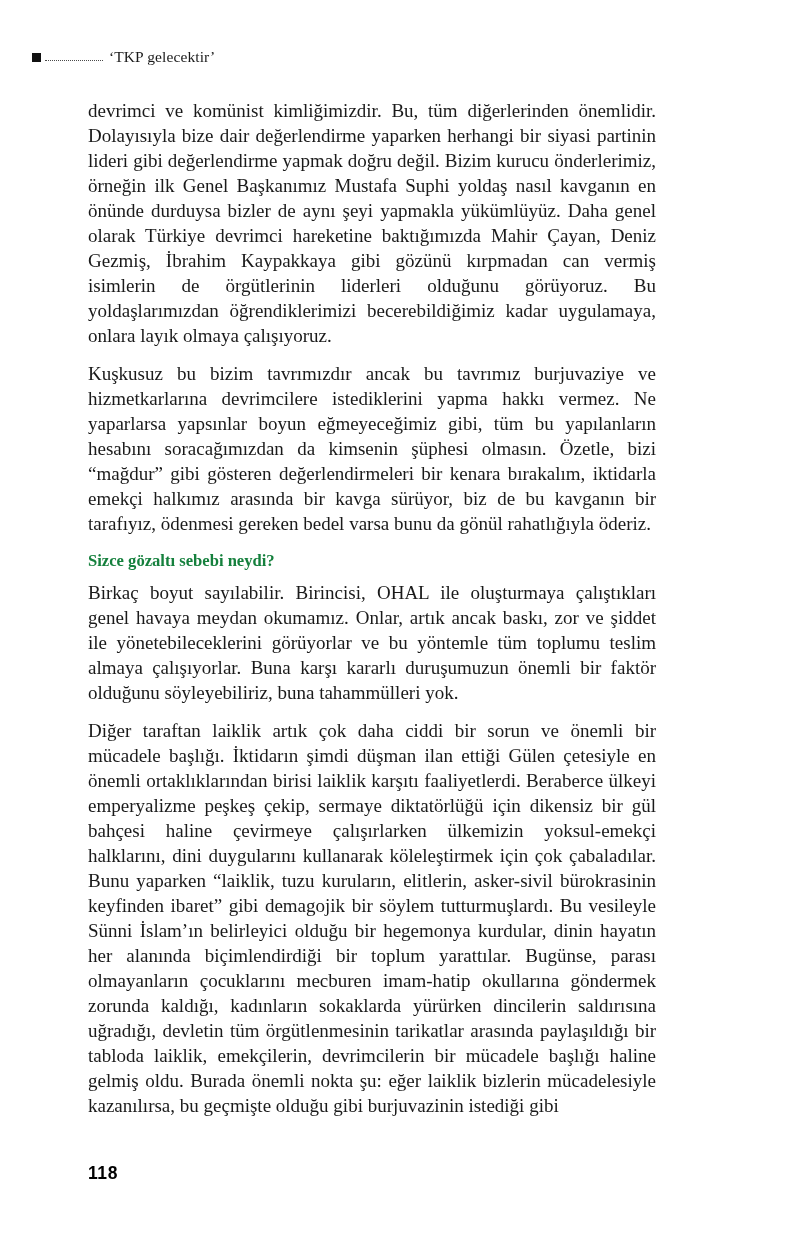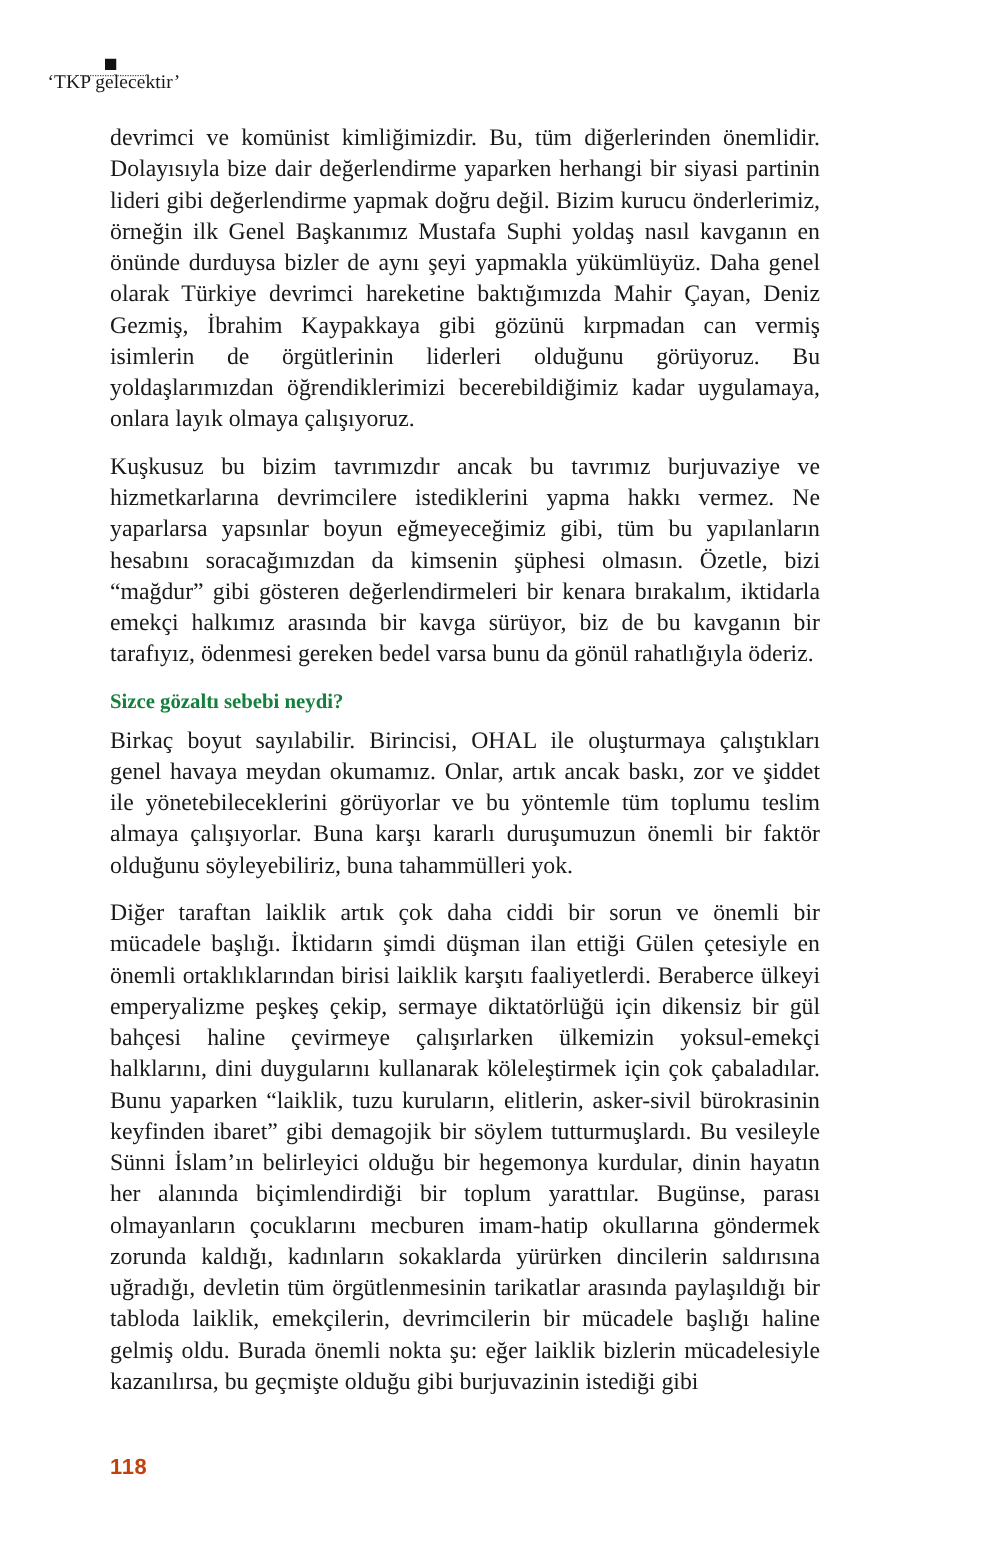--- a/index.html
+++ b/index.html
@@ -21,21 +21,20 @@
   }
 
   
   .running-head {
     position: absolute;
     left: 32px;
     top: 47px;
     display: flex;
     align-items: center;
     height: 20px;
-    flex-direction: column;
   }
   .head-square {
     width: 9px;
     height: 9px;
     background: #111111;
     flex: 0 0 auto;
   }
   .head-rule {
     width: 58px;
     height: 1px;
@@ -89,21 +88,21 @@
 
   
   .folio {
     position: absolute;
     left: 88px;
     top: 1163px;
     font-family: "Liberation Sans", "DejaVu Sans", sans-serif;
     font-size: 17.5px;
     font-weight: bold;
     letter-spacing: 0.6px;
-    color: #c2410c;
+    color: #000000;
   }
 </style>
 </head>
 <body>
 
 <div class="page">
 
   <div class="running-head">
     <span class="head-square"></span>
     <span class="head-rule"></span>

